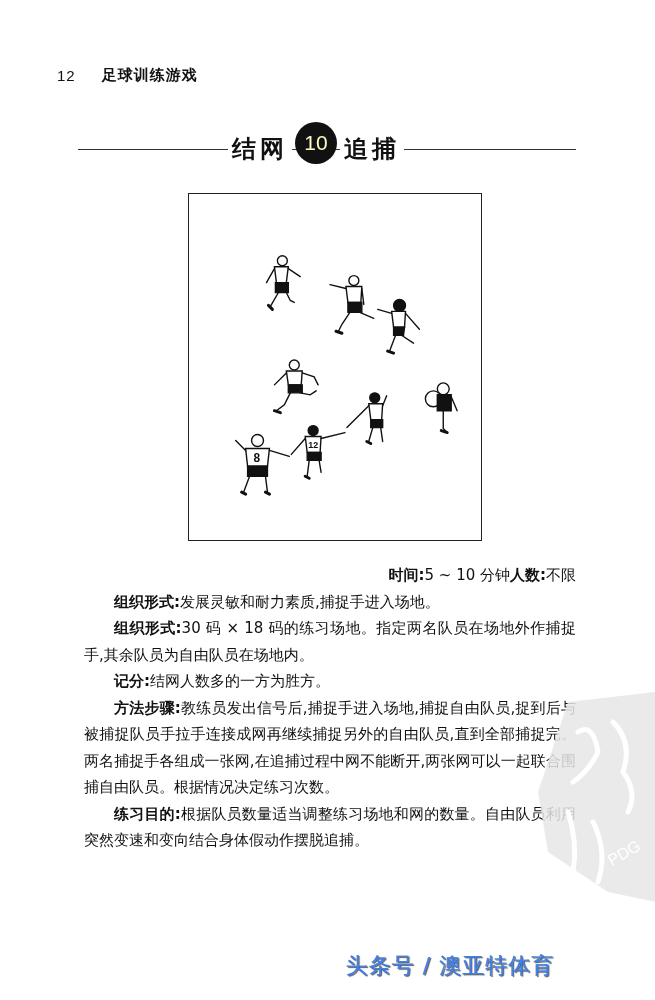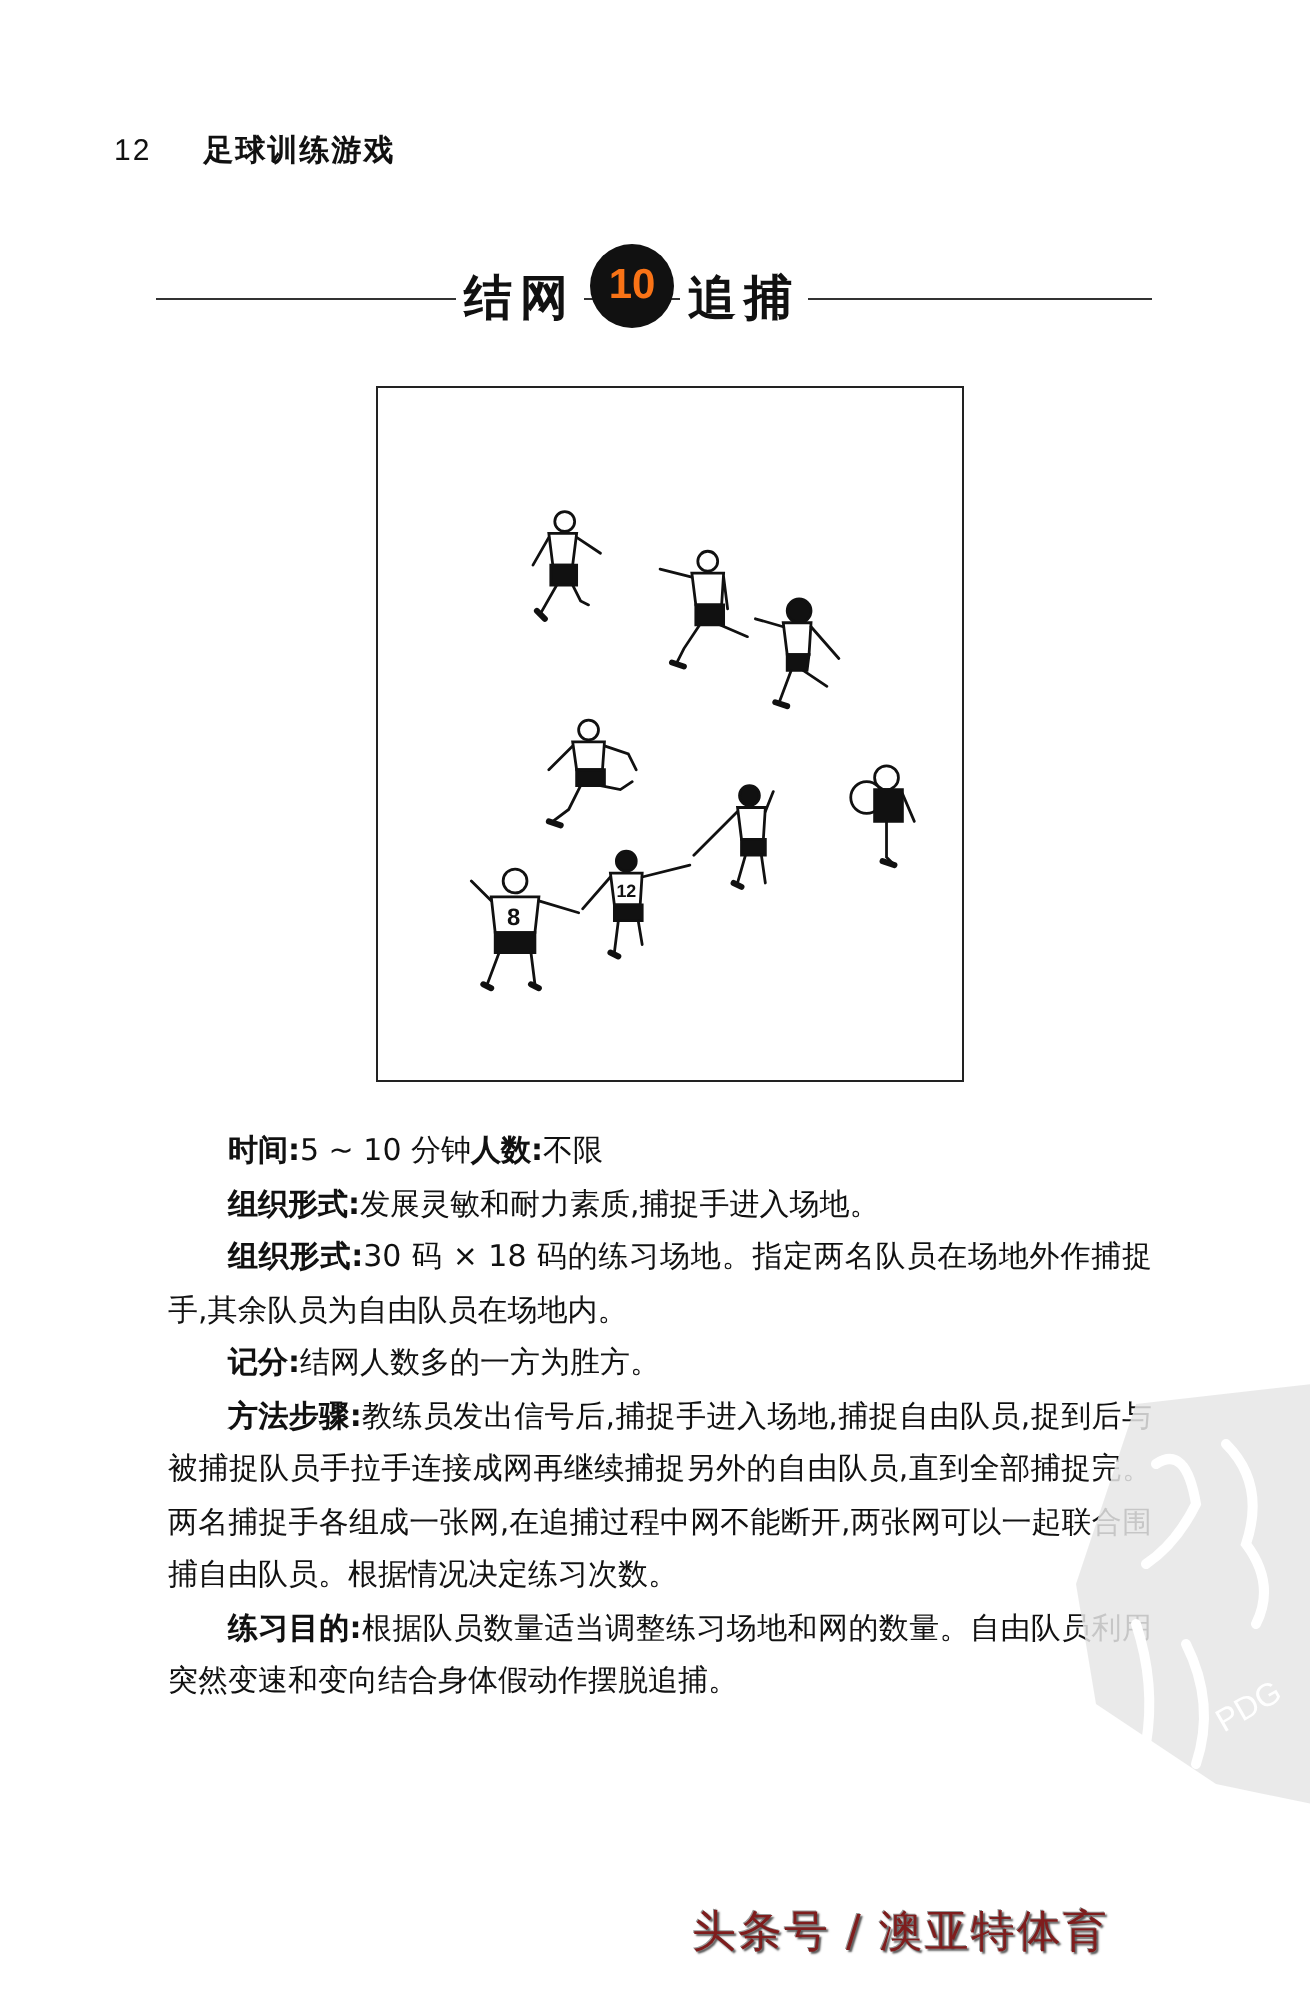--- a/index.html
+++ b/index.html
@@ -63,30 +63,29 @@
       background: #fff;
       padding: 0 4px;
       position: relative;
       top: 4px;
     }
     .title-bar .badge {
       width: 42px;
       height: 42px;
       border-radius: 50%;
       background: #111;
-      color: #f97316;
+      color: #fef9c3;
       font-family: "Liberation Sans", sans-serif;
       font-size: 21px;
       display: flex;
       align-items: center;
       justify-content: center;
       margin: 0 3px;
       position: relative;
       top: -2px;
-      font-weight: bold;
     }
     .figure-frame {
       position: absolute;
       left: 188px;
       top: 193px;
       width: 294px;
       height: 348px;
       border: 1.5px solid #222;
       box-sizing: border-box;
       background: #fff;
@@ -107,37 +106,37 @@
     .body-text p {
       margin: 0;
       text-indent: 30px;
       text-align: justify;
     }
     .body-text .label {
       font-weight: bold;
     }
     .meta-line {
       display: flex;
-      justify-content: flex-start;
+      justify-content: flex-end;
       padding-left: 30px;
     }
     .watermark {
       position: absolute;
       left: 538px;
       top: 692px;
       width: 120px;
       height: 210px;
       pointer-events: none;
     }
     .footer-credit {
       position: absolute;
       left: 346px;
       top: 951px;
       font-size: 22px;
-      color: #7f1d1d;
+      color: #3b82f6;
       letter-spacing: 1px;
       text-shadow: 1px 1px 1px #555, -0.5px -0.5px 0 #999;
     }
   </style>
 </head>
 <body>
 
 <div class="running-head">
   <span class="page-num">12</span>
   <span>足球训练游戏</span>

